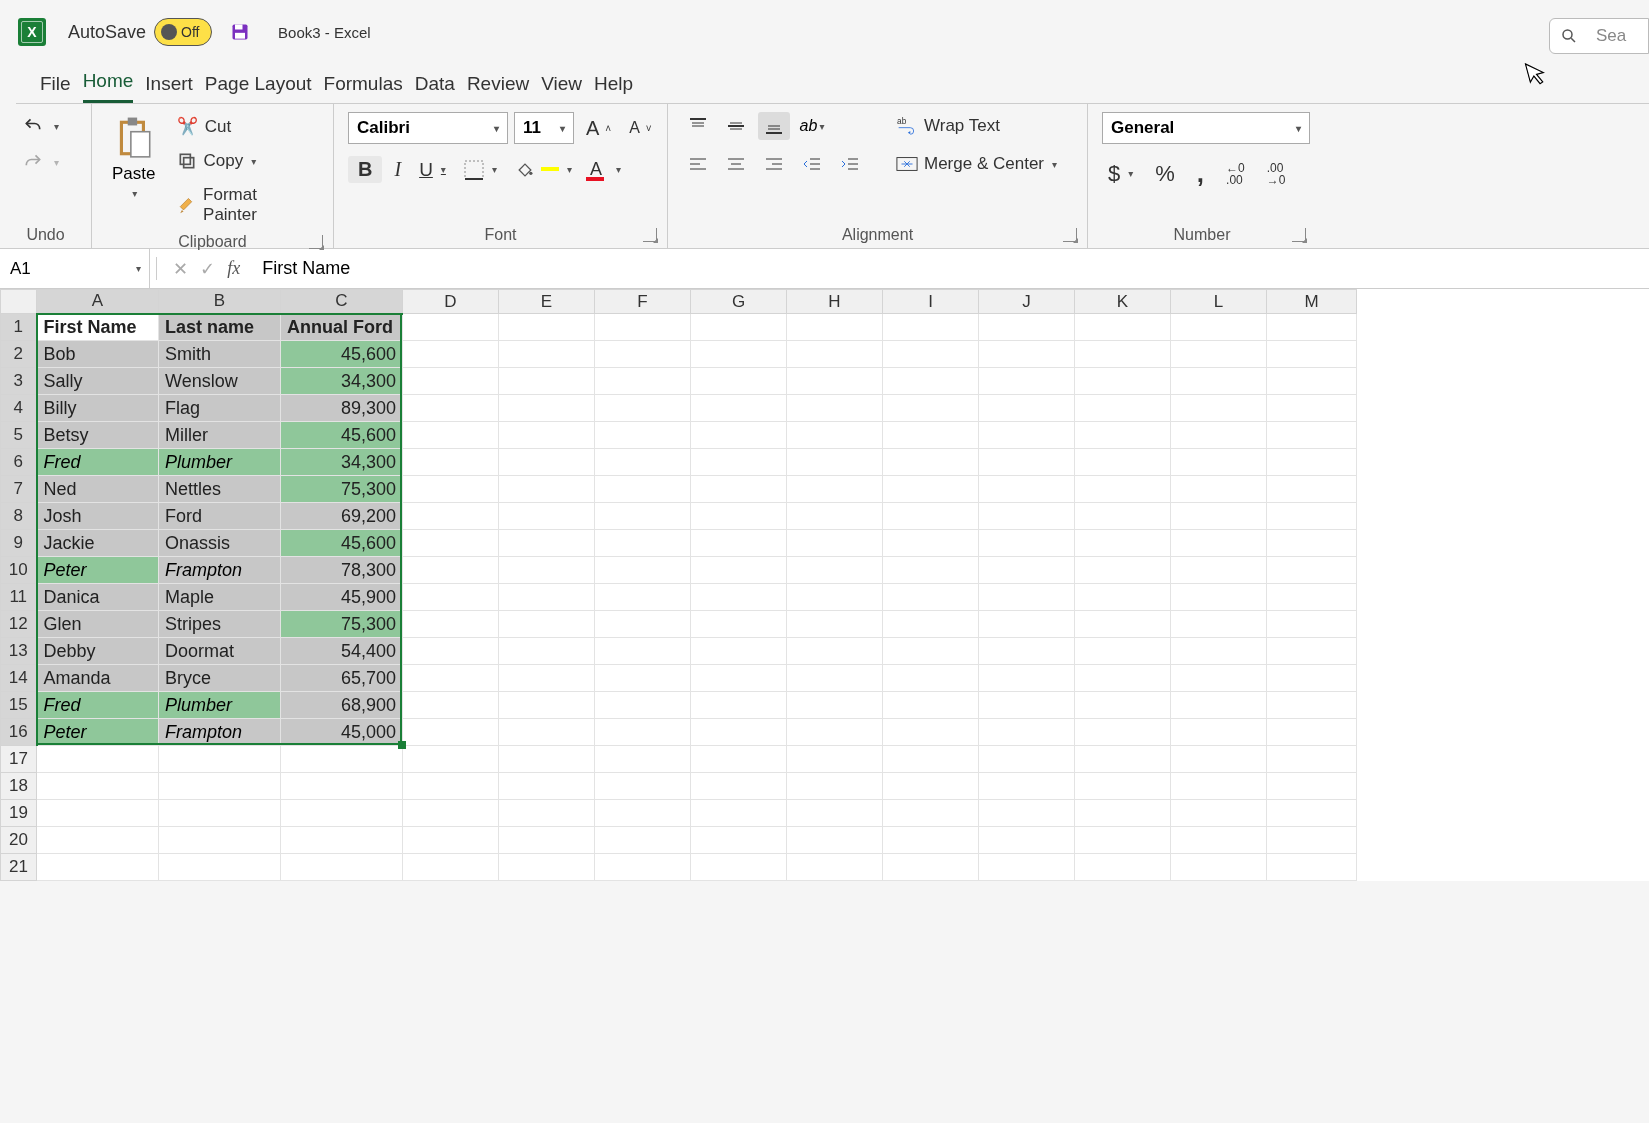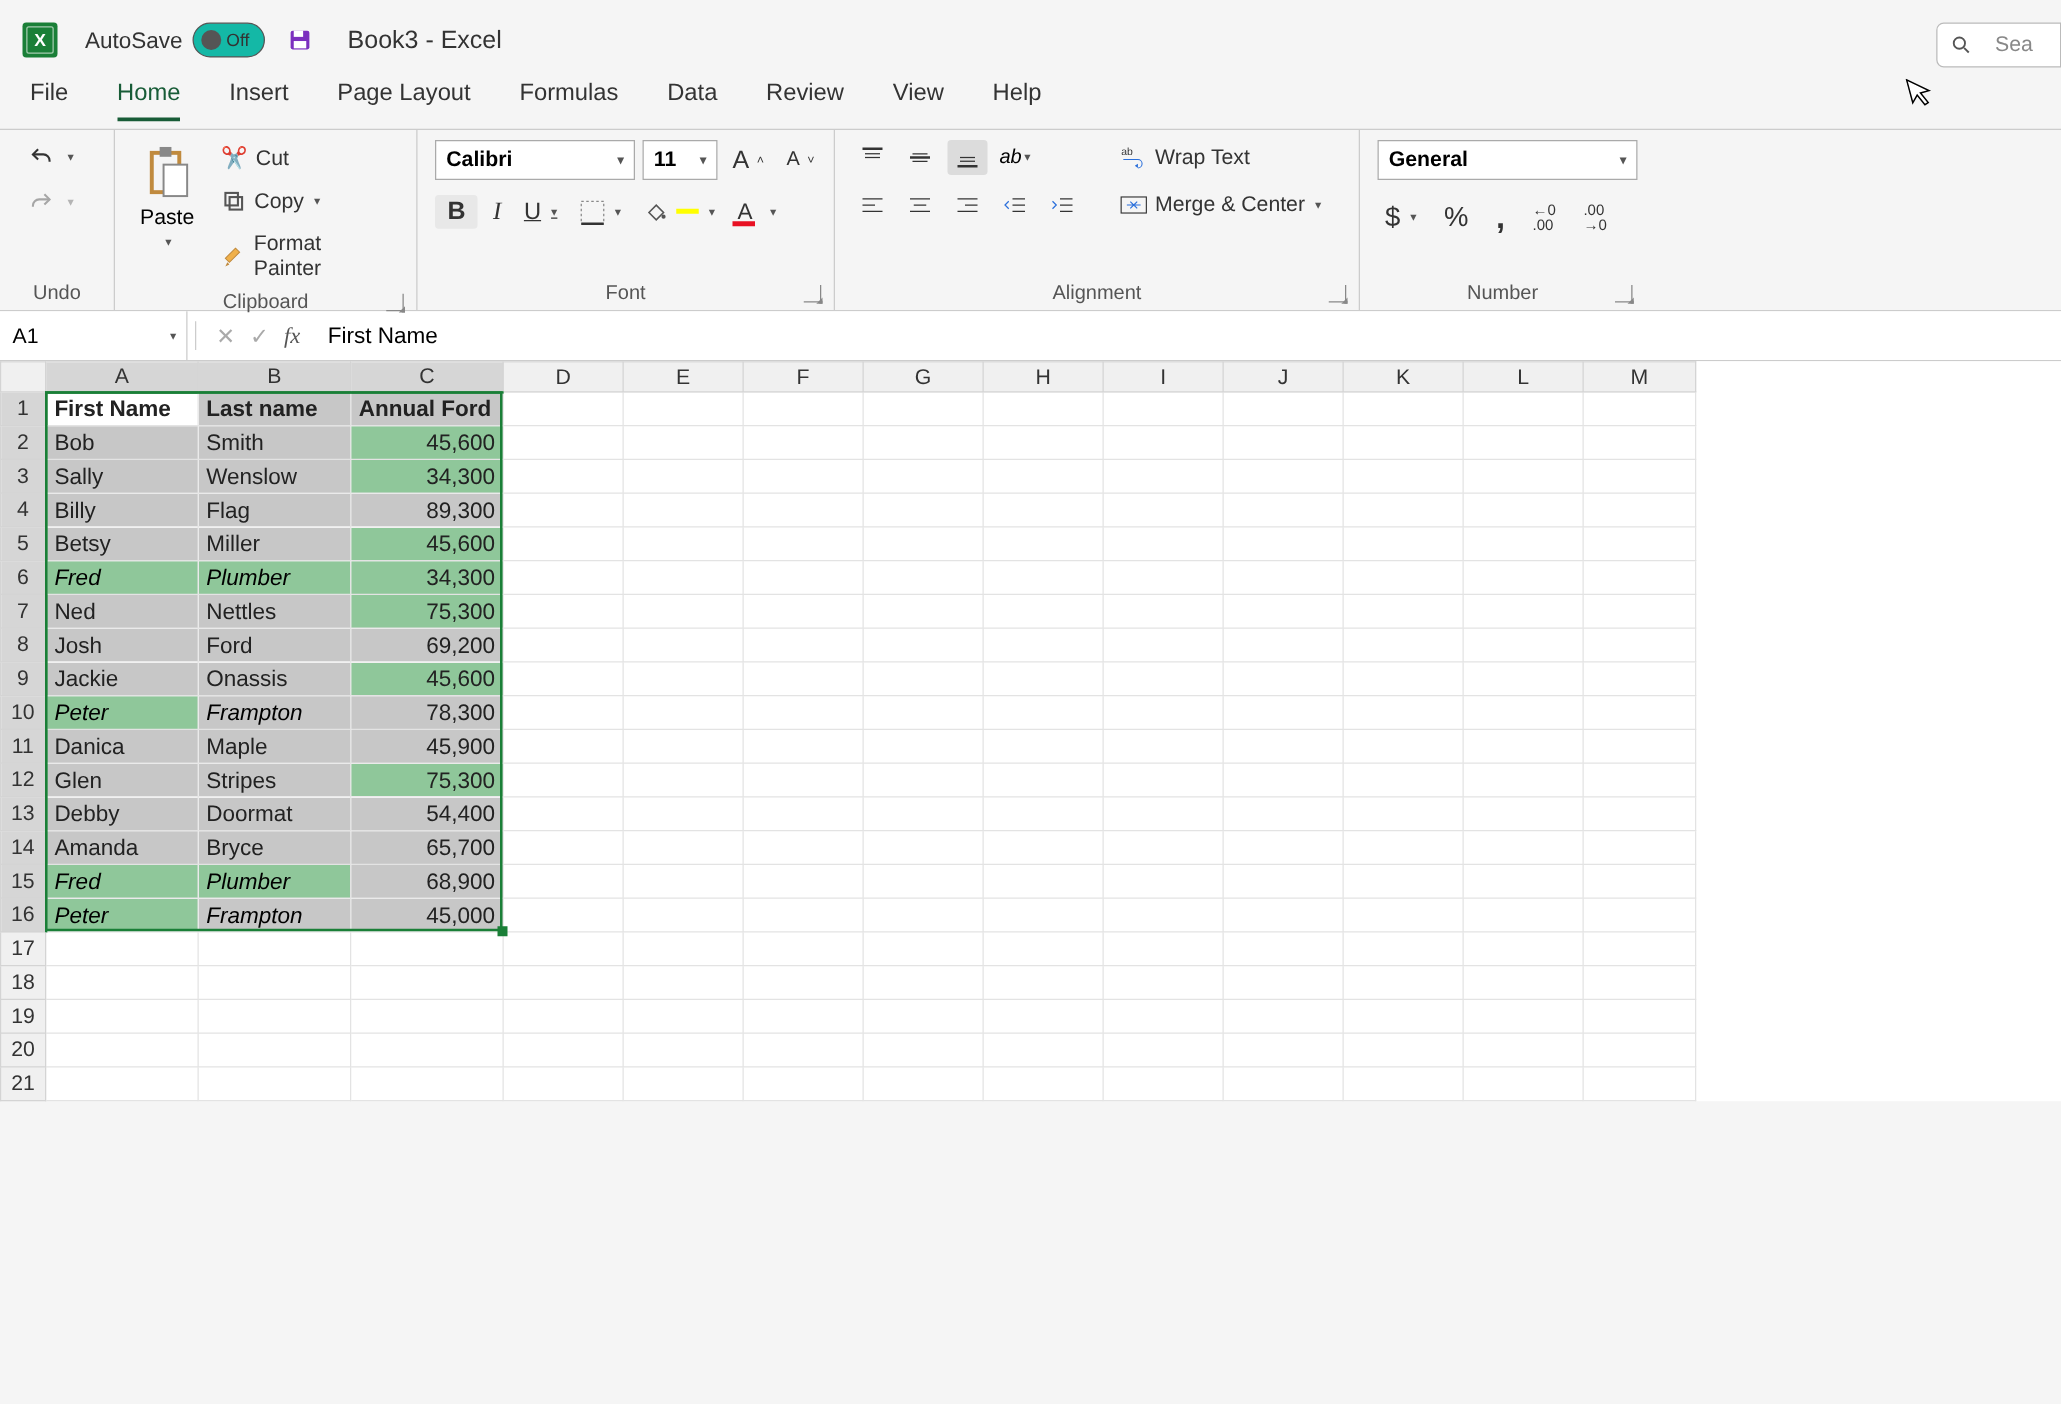--- a/index.html
+++ b/index.html
@@ -3,31 +3,31 @@
 <meta charset="utf-8">
 <style>
   * { box-sizing: border-box; margin: 0; padding: 0; font-family: "Segoe UI", Arial, sans-serif; }
   body { background: #f5f5f5; overflow: hidden; width: 1649px; height: 1123px; position: relative; }
 
   
   .titlebar { display: flex; align-items: center; height: 64px; padding: 0 18px; background: #f5f5f5; }
   .app-icon { width: 28px; height: 28px; background: #1a7f37; display: flex; align-items: center; justify-content: center; color: #fff; font-weight: bold; font-size: 14px; border-radius: 3px; margin-right: 22px; position: relative; }
   .app-icon::before { content:""; position:absolute; inset:3px; border:1px solid rgba(255,255,255,.6); border-radius:2px; }
   .autosave-label { font-size: 18px; color: #333; margin-right: 8px; }
-  .toggle { width: 58px; height: 28px; border: 1.5px solid #555; border-radius: 14px; display:flex; align-items:center; padding:0 6px; background:#14b8a6; margin-right: 18px; }
+  .toggle { width: 58px; height: 28px; border: 1.5px solid #555; border-radius: 14px; display:flex; align-items:center; padding:0 6px; background:#fde047; margin-right: 18px; }
   .toggle-knob { width: 16px; height: 16px; border-radius:50%; background:#555; margin-right:4px;}
   .toggle-text { font-size: 14px; color:#333; }
   .save-icon { width:22px; height:22px; margin-right: 28px; }
-  .doc-title { font-size: 20px; color:#333; }
+  .doc-title { font-size: 15px; color:#333; }
   .search-box { position:absolute; right:0; top:18px; display:flex; align-items:center; border:1px solid #bbb; border-radius:6px 0 0 6px; padding:4px 10px; background:#fff; height:36px; width:100px; overflow:hidden;}
   .search-box svg { width:18px; height:18px; stroke:#555; }
   .search-box span { font-size:17px; color:#888; margin-left:18px;}
 
   
-  .tabs { display:flex; align-items:flex-start; height:40px; padding:0 24px; gap:39px; border-bottom:1px solid #ccc; }
+  .tabs { display:flex; align-items:flex-end; height:40px; padding:0 24px; gap:12px; border-bottom:1px solid #ccc;margin-left:16px; }
   .tab { font-size:19px; color:#333; padding-bottom:8px; cursor:pointer; }
   .tab.active { color:#185c37; border-bottom:3px solid #185c37; font-weight:500; }
 
   
   .ribbon { display:flex; background:#f5f5f5; border-bottom:1px solid #ccc; height:145px; }
   .group { border-right:1px solid #ccc; padding:8px 14px 4px; display:flex; flex-direction:column; justify-content:space-between; }
   .group-body { display:flex; align-items:flex-start; gap:10px; flex:1; }
   .group-label { text-align:center; font-size:16px; color:#555; padding-top:4px; position:relative;}
   .launcher { position:absolute; right:-4px; bottom:2px; width:14px; height:14px; border:1px solid #888; border-top:none; border-left:none;}
   .launcher::after{content:""; position:absolute; right:-1px; bottom:-1px; width:0;height:0;border-left:5px solid transparent; border-top:5px solid transparent; border-right:5px solid #888; border-bottom:5px solid #888; transform:translate(1px,1px) scale(.5); transform-origin:bottom right;}

